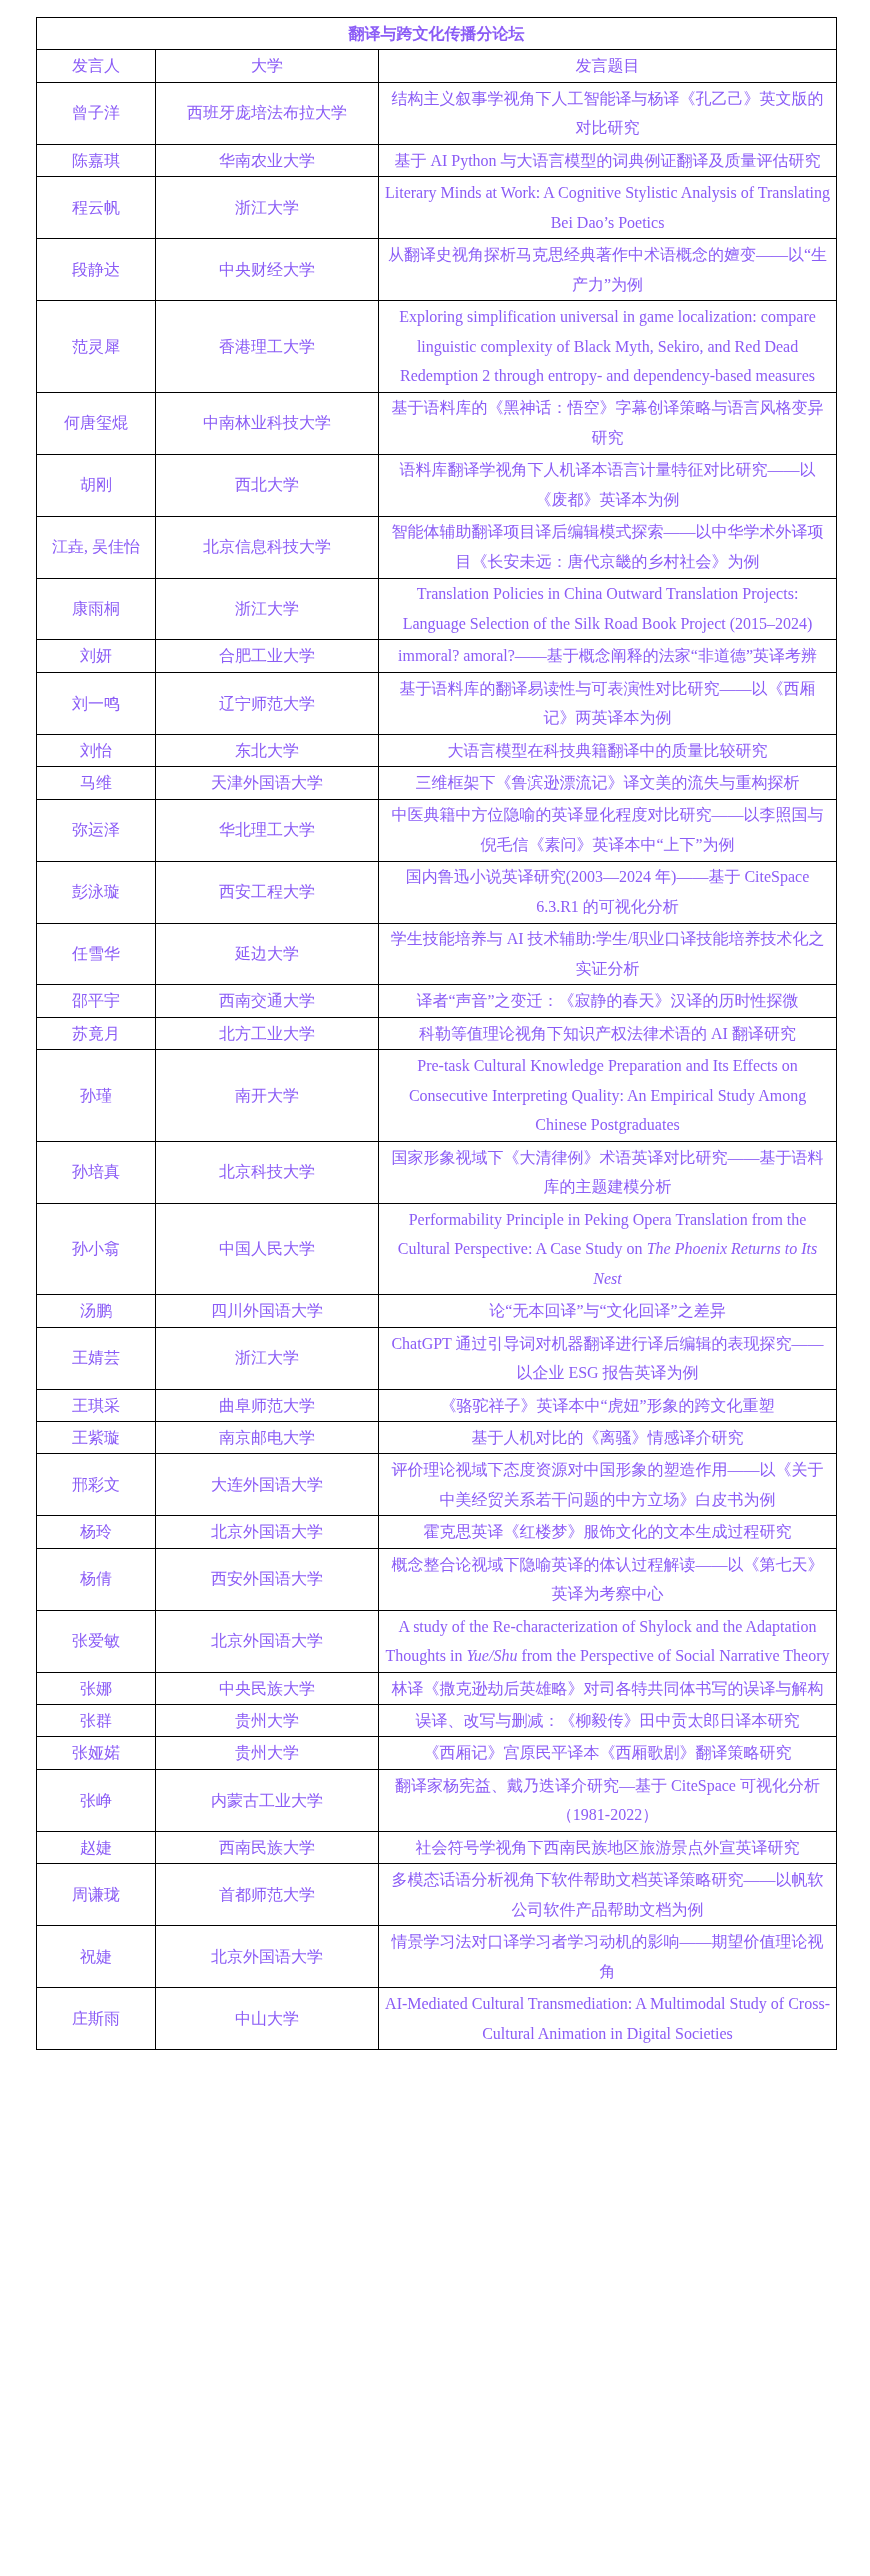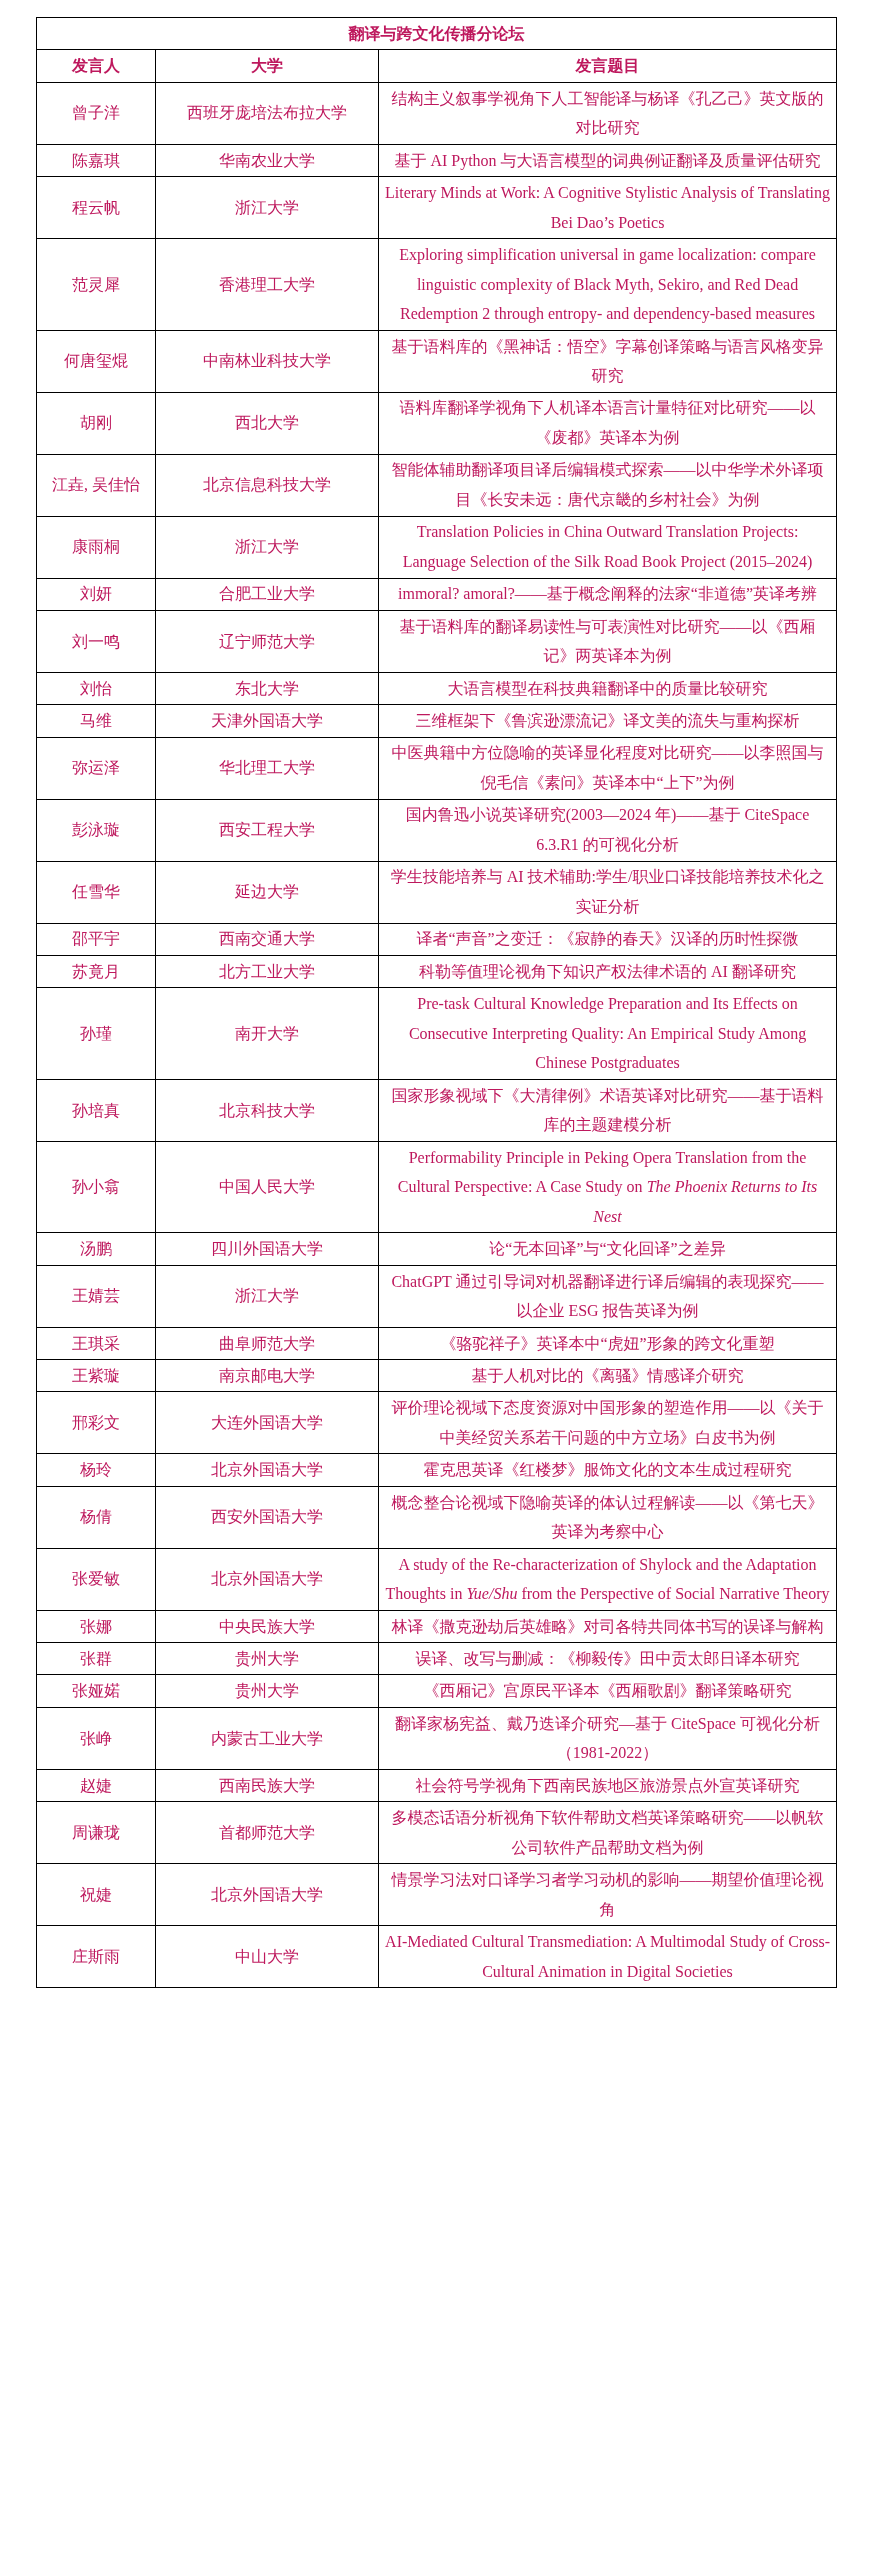--- a/index.html
+++ b/index.html
@@ -6,21 +6,21 @@
     margin: 0;
     padding: 0;
     background: #ffffff;
     width: 871px;
   }
   .doc-page {
     width: 871px;
     box-sizing: border-box;
     padding: 17px 36px 19px 36px;
     font-family: "Liberation Serif", "DejaVu Serif", serif;
-    color: #be185d;
+    color: #8b5cf6;
   }
   table.forum-table {
     border-collapse: collapse;
     width: 800px;
     table-layout: fixed;
   }
   table.forum-table th,
   table.forum-table td {
     border: 1.9px solid #000000;
     text-align: center;
@@ -32,21 +32,21 @@
   }
   col.c-speaker   { width: 119px; }
   col.c-university{ width: 223px; }
   col.c-title     { width: 458px; }
   .table-title-cell {
     font-weight: bold;
     font-size: 18px;
     line-height: 2.0;
   }
   thead th {
-    font-weight: bold;
+    font-weight: normal;
     font-size: 16px;
   }
   td em {
     font-style: italic;
   }
 </style>
 </head>
 <body>
 
 <div class="doc-page">
@@ -76,20 +76,25 @@
           <td>陈嘉琪</td>
           <td>华南农业大学</td>
           <td>基于 AI Python 与大语言模型的词典例证翻译及质量评估研究</td>
         </tr>
         <tr>
           <td>程云帆</td>
           <td>浙江大学</td>
           <td>Literary Minds at Work: A Cognitive Stylistic Analysis of Translating Bei Dao’s Poetics</td>
         </tr>
         <tr>
+          <td>段静达</td>
+          <td>中央财经大学</td>
+          <td>从翻译史视角探析马克思经典著作中术语概念的嬗变——以“生产力”为例</td>
+        </tr>
+        <tr>
           <td>范灵犀</td>
           <td>香港理工大学</td>
           <td>Exploring simplification universal in game localization: compare linguistic complexity of Black Myth, Sekiro, and Red Dead Redemption 2 through entropy- and dependency-based measures</td>
         </tr>
         <tr>
           <td>何唐玺焜</td>
           <td>中南林业科技大学</td>
           <td>基于语料库的《黑神话：悟空》字幕创译策略与语言风格变异研究</td>
         </tr>
         <tr>

